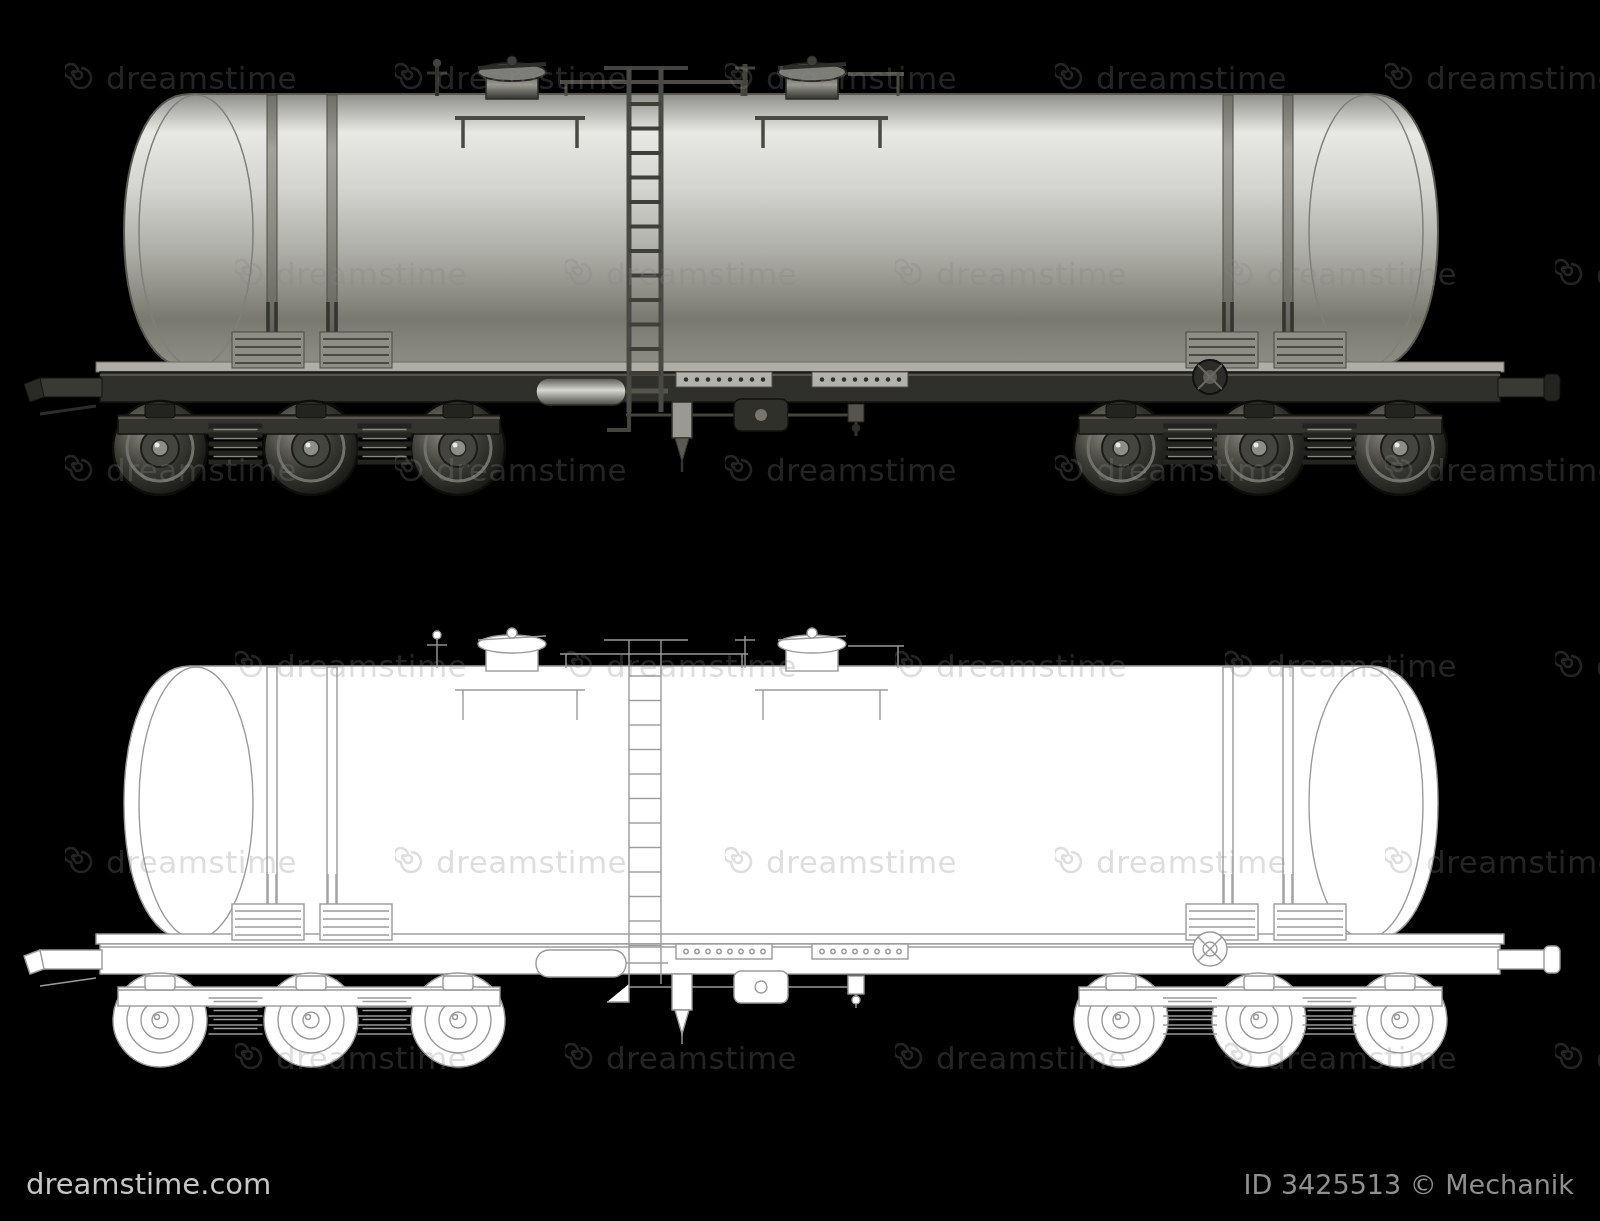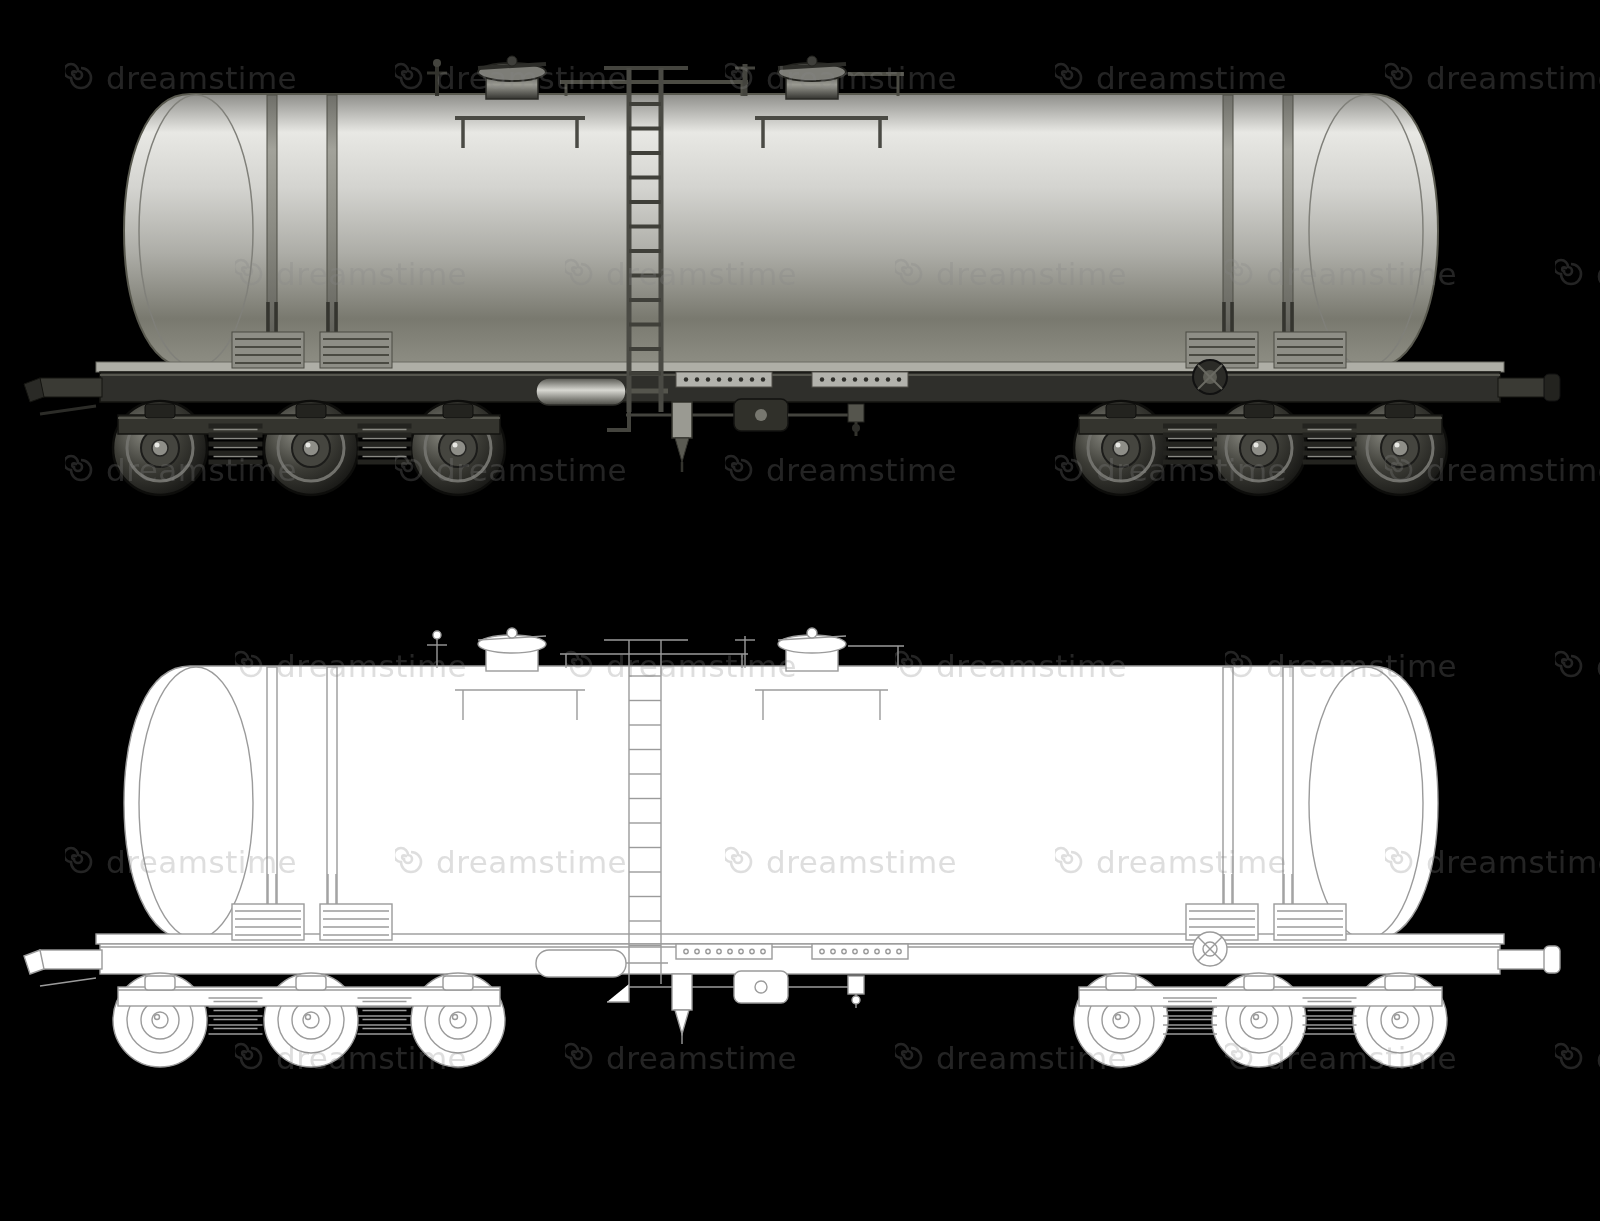--- a/index.html
+++ b/index.html
@@ -787,13 +787,17 @@
         <span>dreamstime</span>
       </div>
       <div class="wm-tile" style="left: 1555px; top: 1040px; color: rgb(135, 135, 135);">
         <svg width="32" height="32" viewBox="0 0 32 32">
           <path d="M16,6 a10,10 0 1 1 -10,10 a7,7 0 1 1 7,-7 a4,4 0 1 1 -4,4 a1.8,1.8 0 1 1 1.8,-1.8" fill="none" stroke="currentColor" stroke-width="2.6"></path>
         </svg>
         <span>dreamstime</span>
       </div>
     </div>
 
+  <div class="footer">
+    <span class="site" style="color: rgb(198, 198, 198);">dreamstime.com</span>
+    <span class="credit" style="color: rgb(143, 143, 143);">ID 3425513 © Mechanik</span>
+  </div>
 </div>
 
 </body></html>

